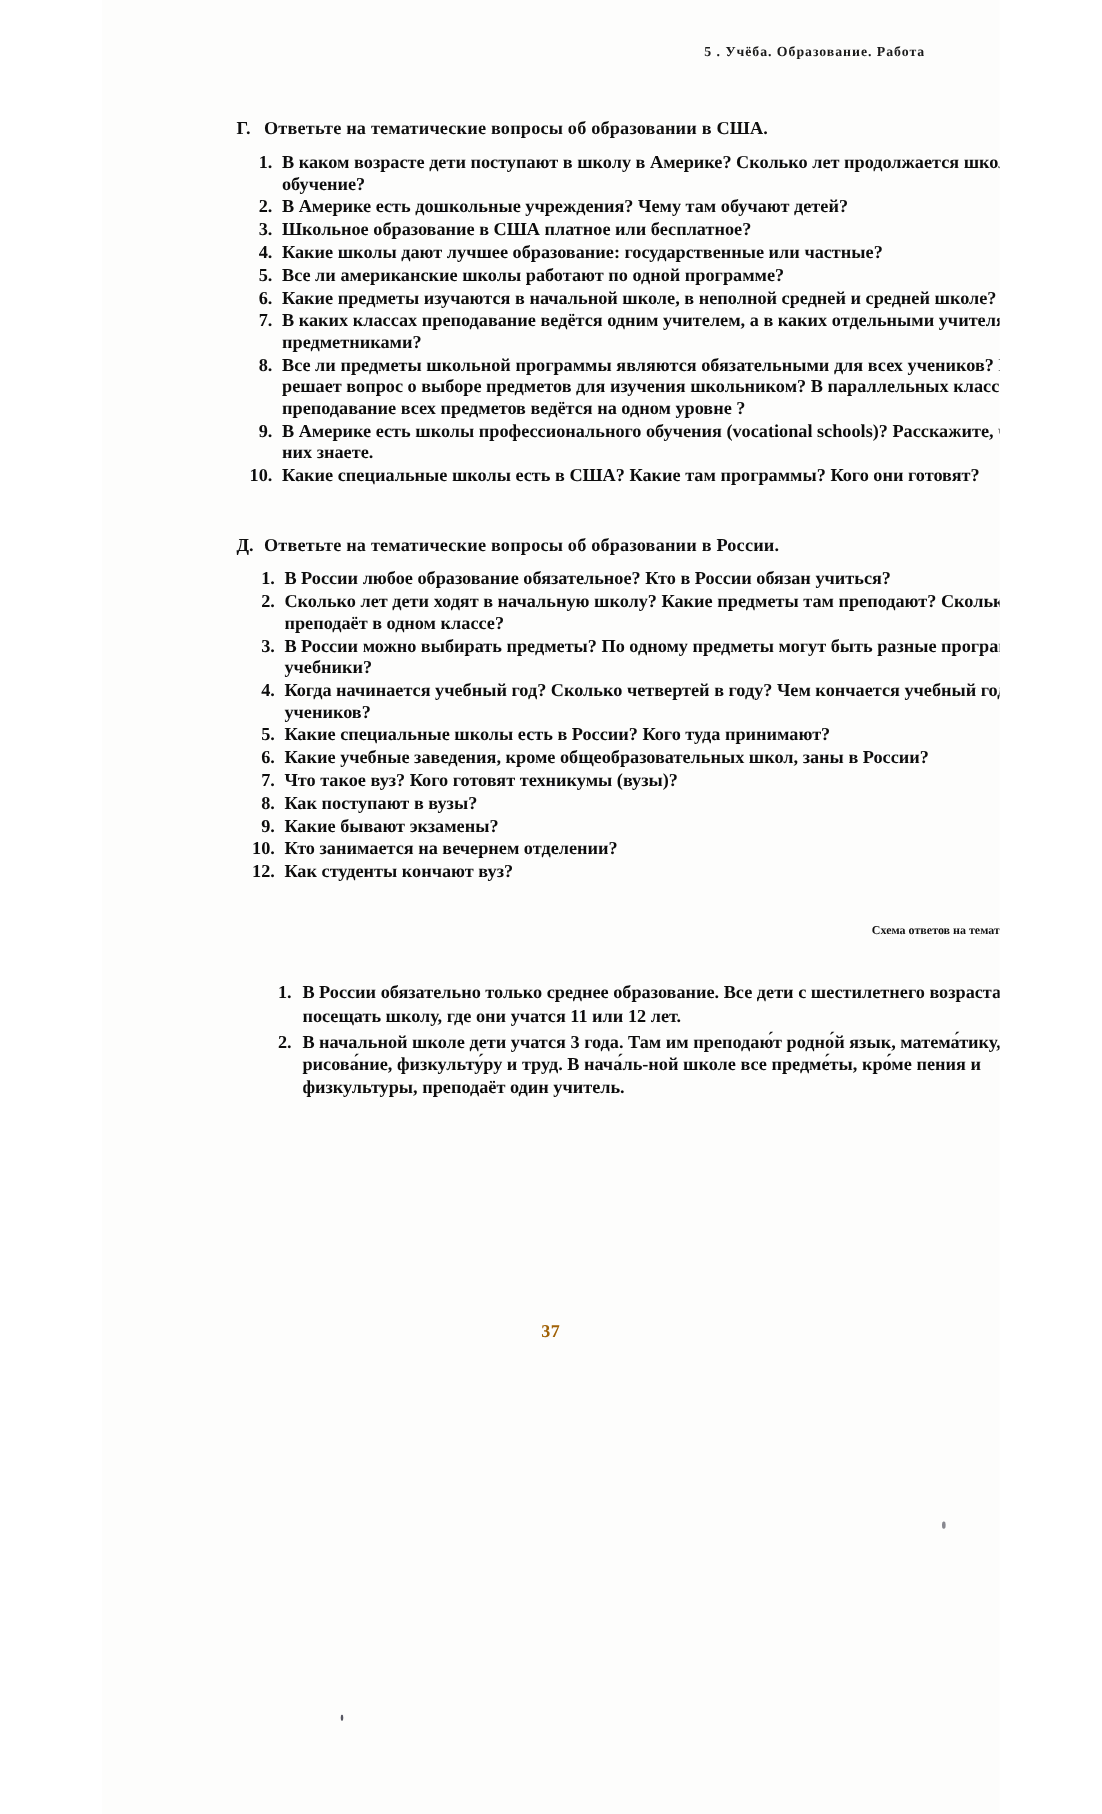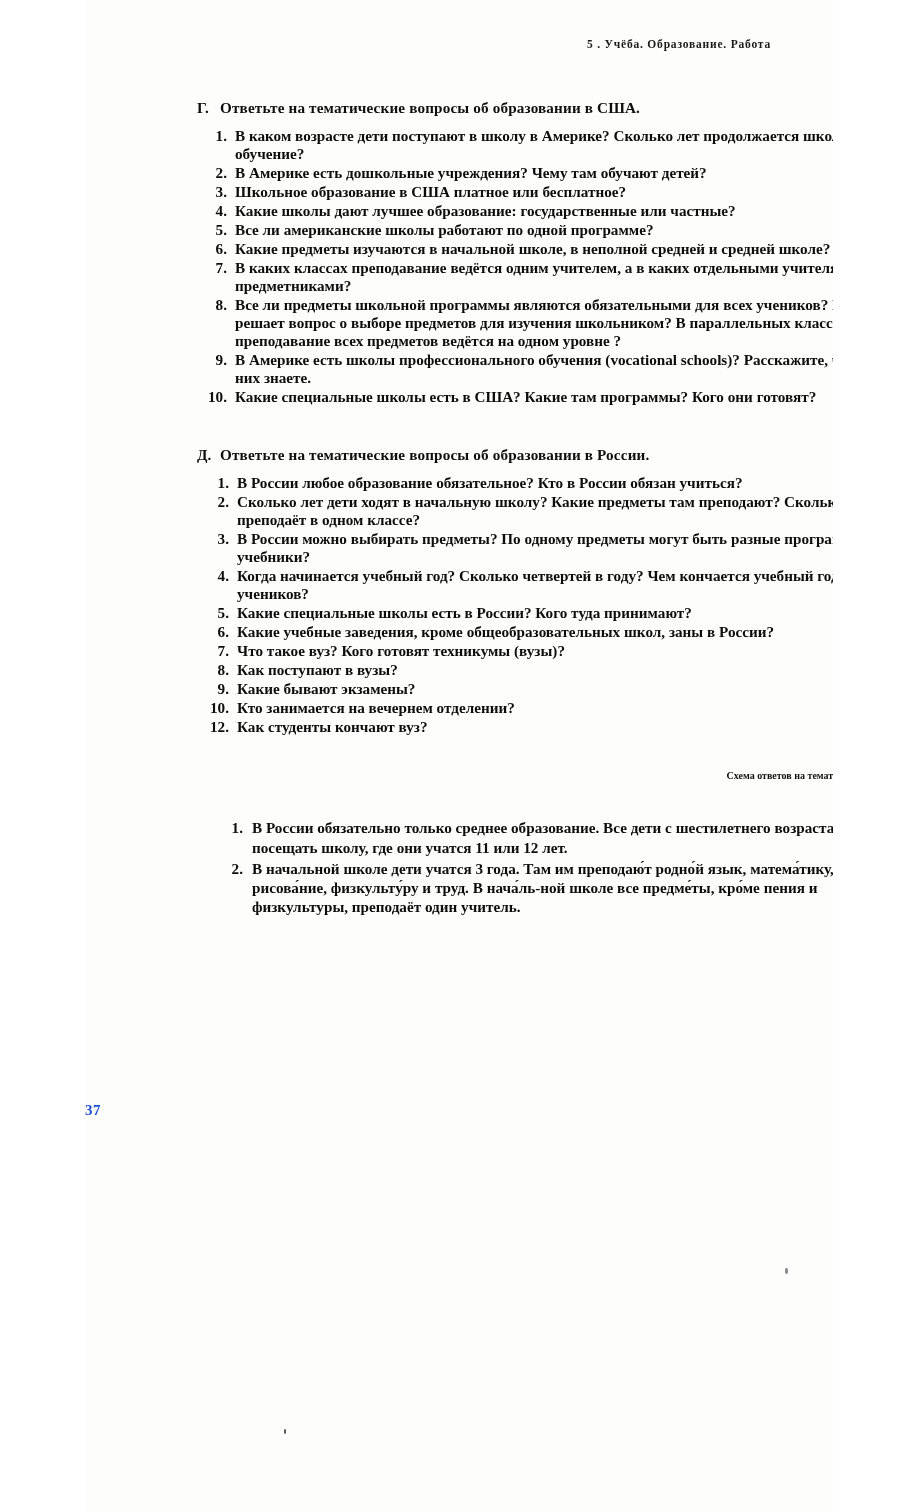--- a/index.html
+++ b/index.html
@@ -138,25 +138,25 @@
   ol.alist > li .txt {
     flex: 1 1 auto;
     max-width: 660px;
   }
 
   .folio {
     position: absolute;
     left: 0;
     right: 0;
     top: 1102px;
-    text-align: left;
+    text-align: center;
     font-size: 15px;
     font-weight: 700;
     letter-spacing: 0.5px;
-    color: #1d4ed8;
+    color: #a16207;
   }
   
   .speck {
     position: absolute;
     background: #3a3a46;
     border-radius: 40%;
     opacity: 0.85;
   }
   .speck.s1 { left: 199px; top: 1429px; width: 2px; height: 5px; }
   .speck.s2 { left: 752px; top: 1444px; width: 4px; height: 3px; }

